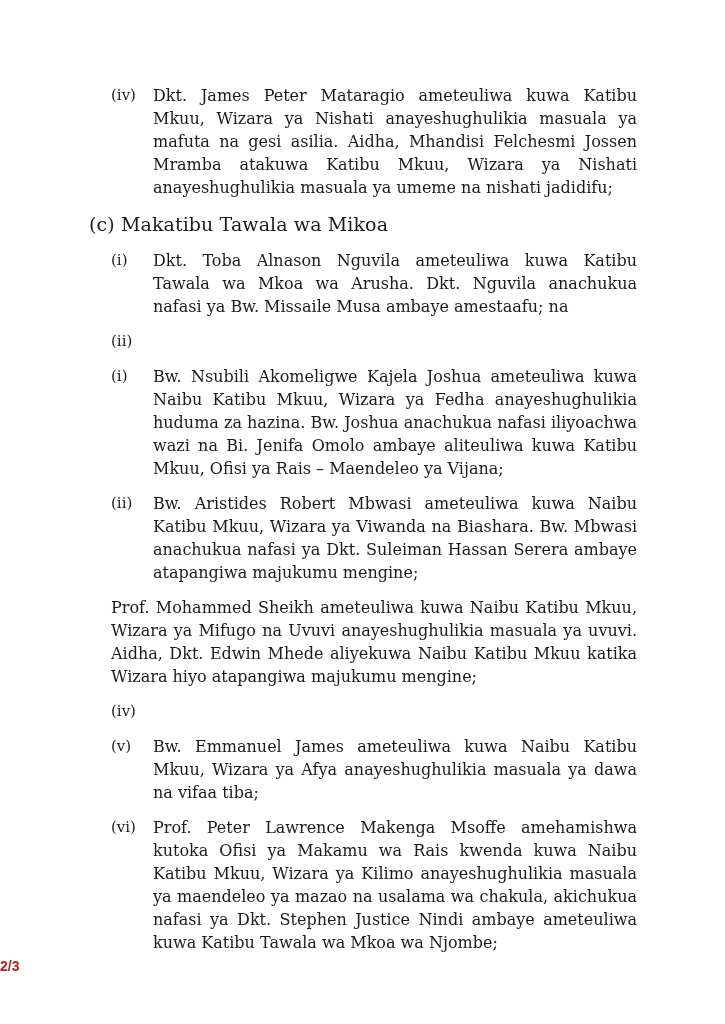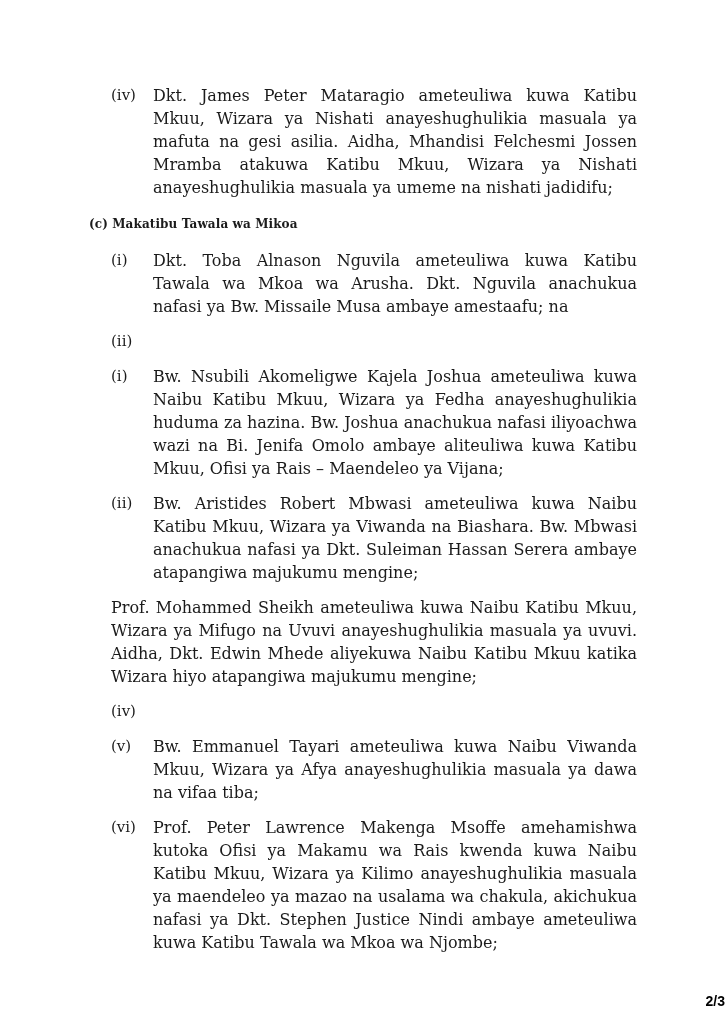--- a/index.html
+++ b/index.html
@@ -16,22 +16,22 @@
     font-family: "DejaVu Serif", "Liberation Serif", serif;
     color: #1b1b1b;
   }
   .content {
     position: absolute;
     left: 89px;
     top: 84px;
     width: 548px;
   }
   .section-heading {
-    font-size: 12px;
-    font-weight: bold;
+    font-size: 19px;
+    font-weight: normal;
     line-height: 23px;
     margin: 14px 0 13px 0;
     letter-spacing: 0.1px;
   }
   .list-item {
     display: flex;
     margin: 0 0 12px 0;
     padding-left: 22px;
   }
   .list-item .marker {
@@ -44,26 +44,25 @@
     font-size: 16px;
     line-height: 23px;
     text-align: justify;
     text-justify: inter-word;
   }
   .footer {
     position: absolute;
     top: 958px;
     left: 0;
     width: 100%;
-    text-align: right;
+    text-align: left;
     font-family: "Liberation Sans", sans-serif;
     font-size: 14px;
     font-weight: bold;
-    color: #000000;
-    margin-top: 35px;
+    color: #b91c1c;
   }
 </style>
 </head>
 <body>
 
 <div class="page">
   <div class="content">
 
     <div class="list-item">
       <span class="marker">(iv)</span>
@@ -95,21 +94,21 @@
     <div class="list-item">
       <span class="text">Prof. Mohammed Sheikh ameteuliwa kuwa Naibu Katibu Mkuu, Wizara ya Mifugo na Uvuvi anayeshughulikia masuala ya uvuvi. Aidha, Dkt. Edwin Mhede aliyekuwa Naibu Katibu Mkuu katika Wizara hiyo atapangiwa majukumu mengine;</span>
     </div>
 
     <div class="list-item">
       <span class="marker">(iv)</span>
     </div>
 
     <div class="list-item">
       <span class="marker">(v)</span>
-      <span class="text">Bw. Emmanuel Tayari ameteuliwa kuwa Naibu Viwanda Mkuu, Wizara ya Afya anayeshughulikia masuala ya dawa na vifaa tiba;</span>
+      <span class="text">Bw. Emmanuel James ameteuliwa kuwa Naibu Katibu Mkuu, Wizara ya Afya anayeshughulikia masuala ya dawa na vifaa tiba;</span>
     </div>
 
     <div class="list-item">
       <span class="marker">(vi)</span>
       <span class="text">Prof. Peter Lawrence Makenga Msoffe amehamishwa kutoka Ofisi ya Makamu wa Rais kwenda kuwa Naibu Katibu Mkuu, Wizara ya Kilimo anayeshughulikia masuala ya maendeleo ya mazao na usalama wa chakula, akichukua nafasi ya Dkt. Stephen Justice Nindi ambaye ameteuliwa kuwa Katibu Tawala wa Mkoa wa Njombe;</span>
     </div>
 
   </div>
 
   <div class="footer">2/3</div>

